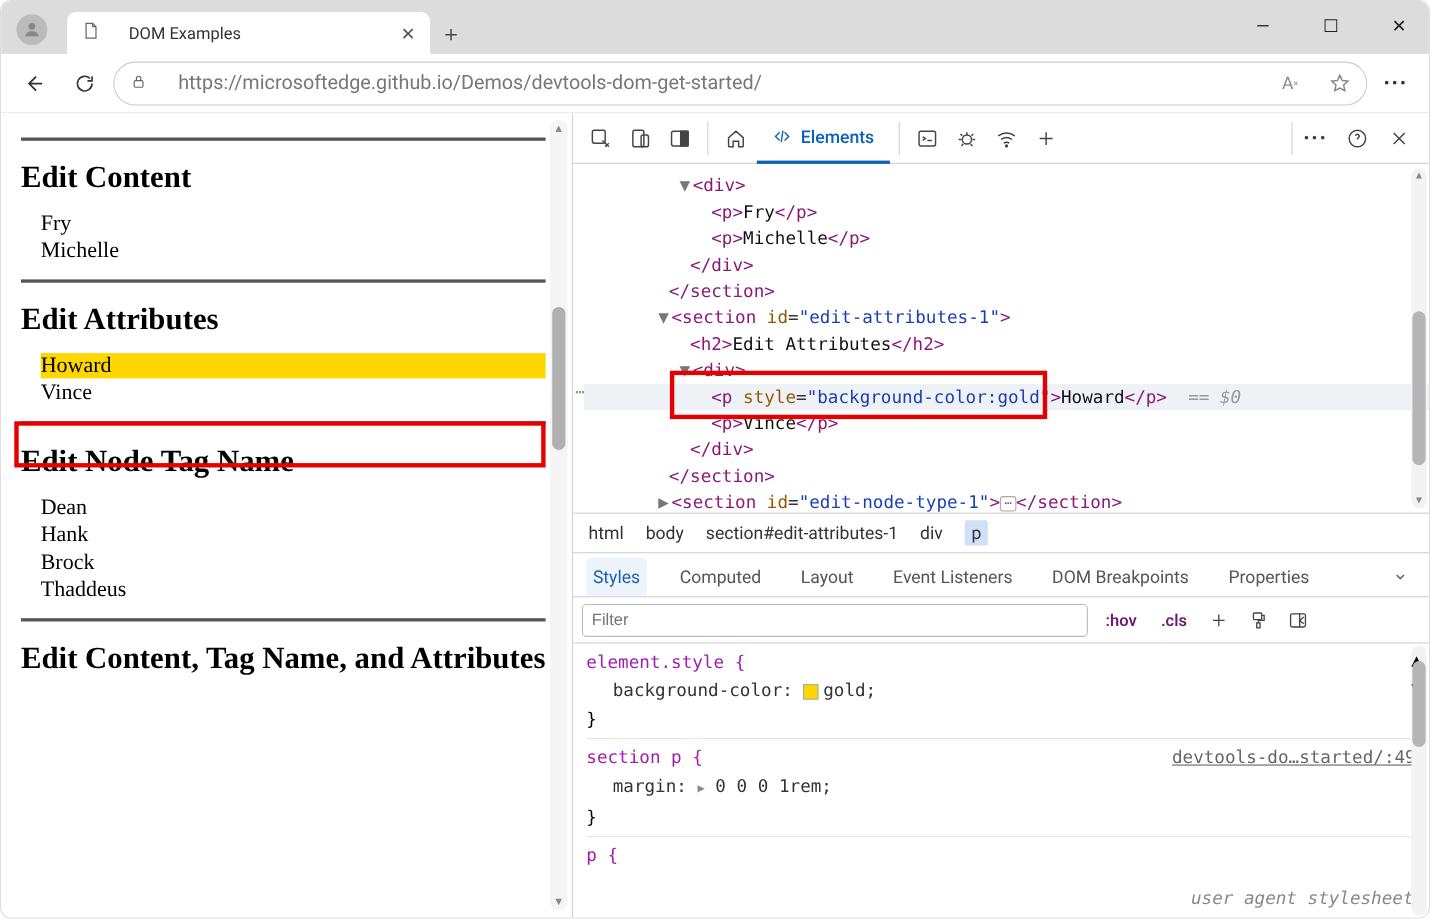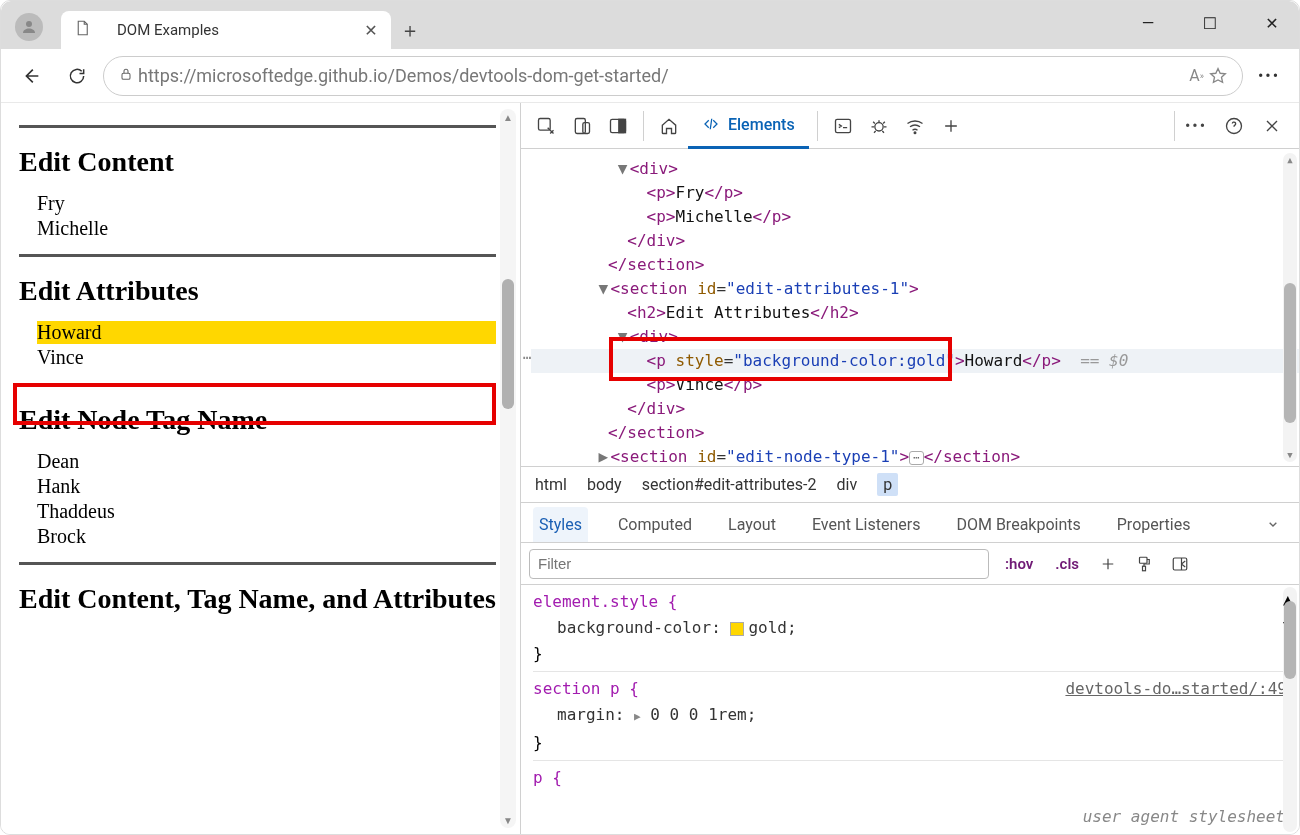--- a/index.html
+++ b/index.html
@@ -31,21 +31,21 @@
   .winbtns { position:absolute; right:10px; top:8px; display:flex; gap:28px; align-items:center; }
   .winbtn { width:34px; height:28px; display:flex; align-items:center; justify-content:center; color:#222; }
 
   .toolbar {
     height: 54px; background: #fff; display: flex; align-items: center; padding: 0 10px; gap: 6px;
     border-bottom: 1px solid #e9e9e9;
   }
   .tb-btn { width: 40px; height: 40px; display:flex; align-items:center; justify-content:center; color:#333; border-radius:6px;}
   .addrbar {
     flex: 1; height: 40px; border: 1px solid #ccc; border-radius: 20px;
-    display: flex; align-items: center; padding: 0 14px; gap: 4px; background:#fff;
+    display: flex; align-items: center; padding: 0 14px; gap: 28px; background:#fff;
   }
   .addrbar .lock svg { width:16px; height:16px; stroke:#666; fill:none; stroke-width:1.6;}
   .addrbar .url { flex:1; font-size:18px; color:#777; overflow:hidden; white-space:nowrap;}
   .addrbar .rico { color:#888; display:flex; align-items:center;}
 
   
   .content { display:flex; height:calc(100% - 102px); }
   .page-pane { width: 520px; border-right:1px solid #d0d0d0; position:relative; background:#fff; padding: 8px 0 0 18px;}
   .page-inner { height:100%; overflow:hidden; padding-right:24px; font-family: "Times New Roman", Times, serif;}
   .page-inner hr { border:none; border-top:3px solid #555; margin:14px 0;}
@@ -195,22 +195,22 @@
       <h2>Edit Attributes</h2>
       <div class="names">
         <p class="gold">Howard</p>
         <p>Vince</p>
       </div>
       <hr>
       <h2>Edit Node Tag Name</h2>
       <div class="names">
         <p>Dean</p>
         <p>Hank</p>
+        <p>Brock</p>
         <p>Thaddeus</p>
-        <p>Brock</p>
       </div>
       <hr>
       <h2>Edit Content, Tag Name, and Attributes</h2>
     </div>
     <div class="red-box1"></div>
     <div class="page-scrollbar">
       <div class="sar" style="top:0">▲</div>
       <div class="page-scrollthumb"></div>
       <div class="sar" style="bottom:0">▼</div>
     </div>
@@ -320,21 +320,21 @@
       <div class="dt-vscroll">
         <div class="sar" style="top:0">▲</div>
         <div class="dt-vthumb" style="top:130px; height:140px;"></div>
         <div class="sar" style="bottom:0">▼</div>
       </div>
     </div>
 
     <div class="breadcrumb">
       <span>html</span>
       <span>body</span>
-      <span>section#edit-attributes-2</span>
+      <span>section#edit-attributes-1</span>
       <span>div</span>
       <span class="sel">p</span>
     </div>
 
     <div class="styles-tabs">
       <div class="stab active">Styles</div>
       <div class="stab">Computed</div>
       <div class="stab">Layout</div>
       <div class="stab">Event Listeners</div>
       <div class="stab">DOM Breakpoints</div>

